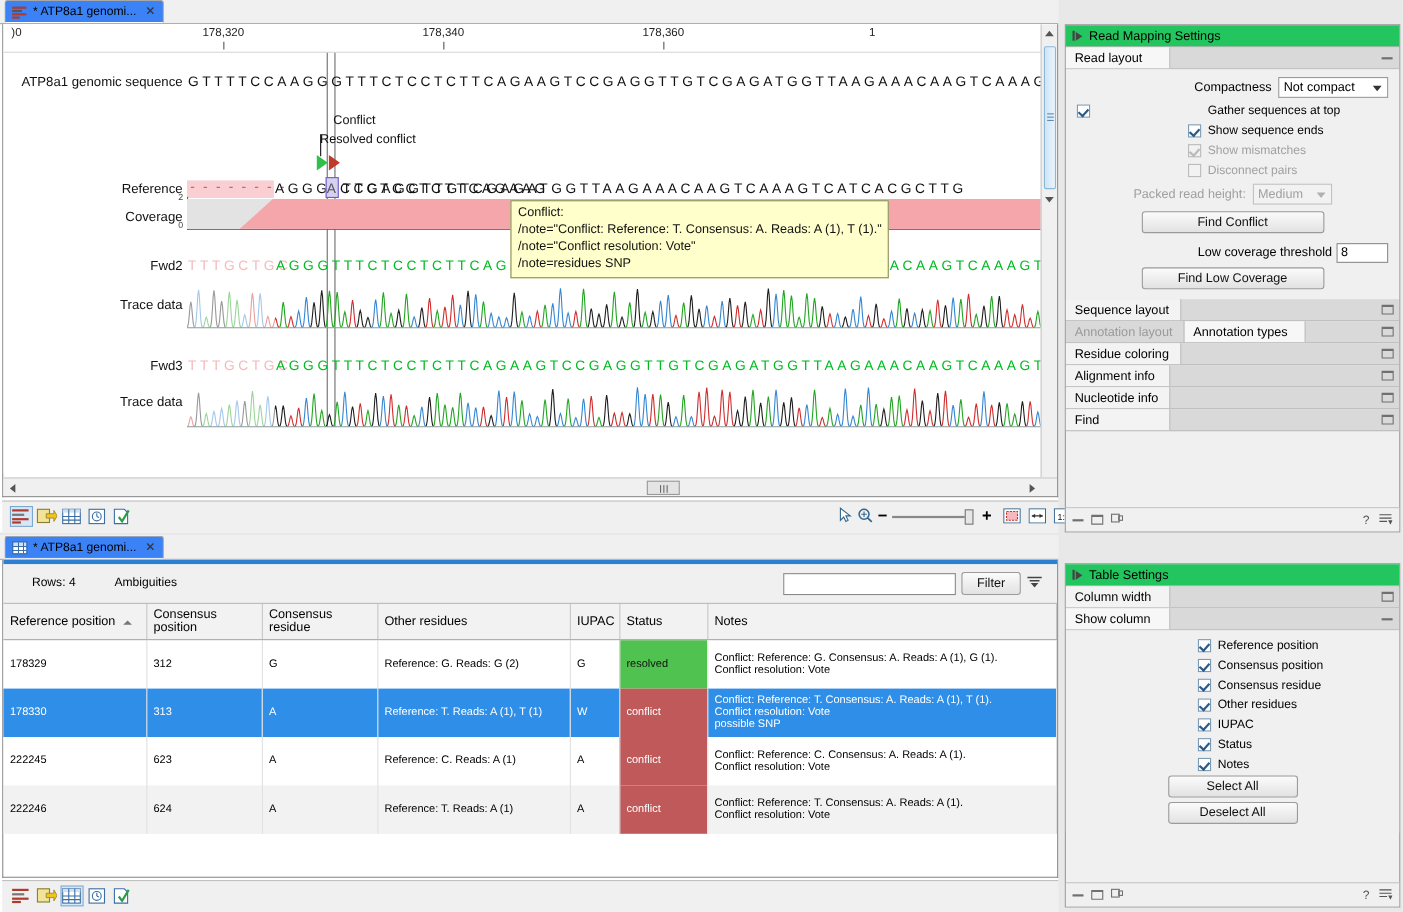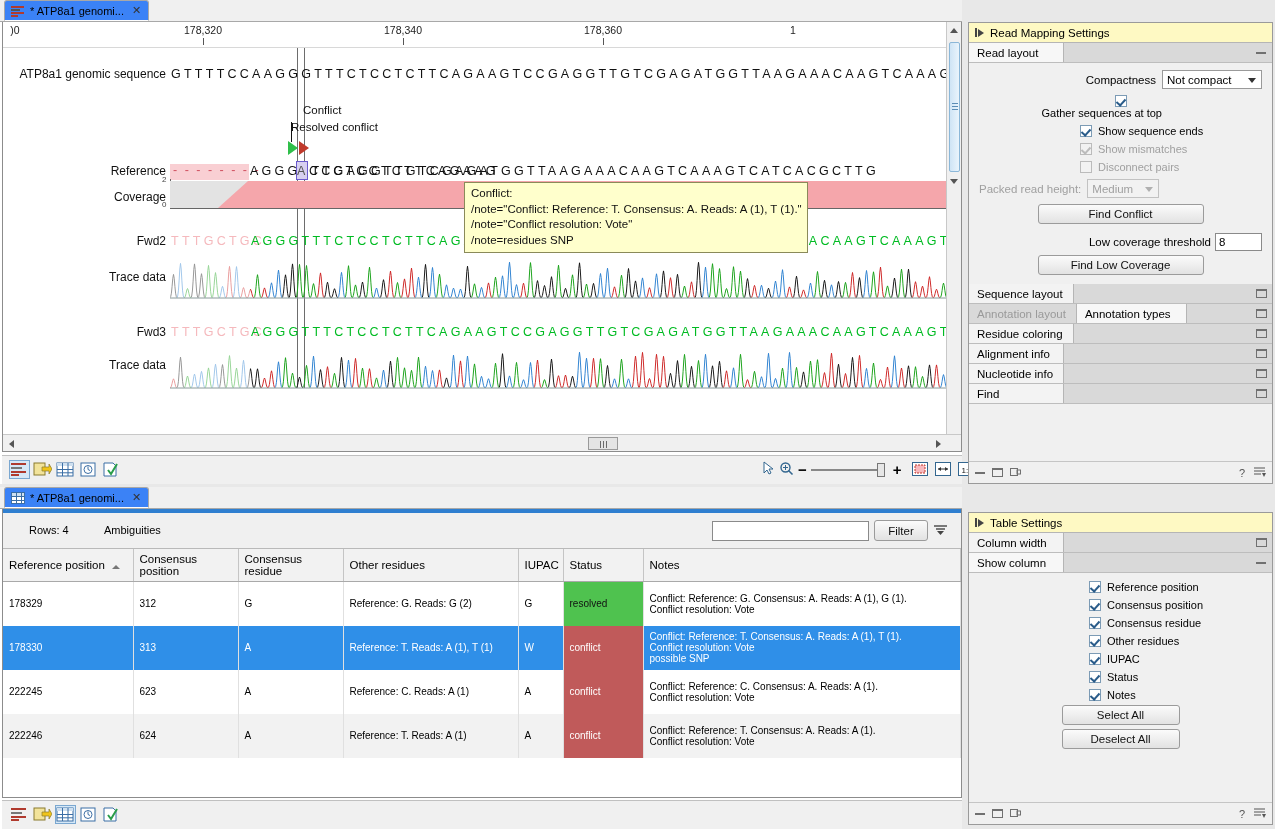--- a/index.html
+++ b/index.html
@@ -117,21 +117,21 @@
   .viewbar { position:absolute; height:28px; background:#f0f0f0; border-top:1px solid #c0c0c0; }
   .tbtn { width:19px; height:17px; display:inline-block; vertical-align:middle; margin-right:4px; cursor:pointer;}
   .tbtn.sel { outline:1px solid #7aa7d0; background:#d6e8f7; }
 
   .zoomrow { position:absolute; display:flex; align-items:center; gap:4px;}
   .zslider { width:72px; height:2px; background:#888; position:relative;}
   .zhandle { position:absolute; top:-6px; width:8px; height:14px; background:#e6e6e6; border:1px solid #777;}
 
   
   .rpanel { position:absolute; background:#f0f0f0; border:1px solid #9a9a9a; }
-  .rp-head { height:20px; background:#fef9c3; border-bottom:1px solid #b5b5b5; display:flex; align-items:center; gap:6px; padding-left:6px; font-size:11.5px;}
+  .rp-head { height:20px; background:#22c55e; border-bottom:1px solid #b5b5b5; display:flex; align-items:center; gap:6px; padding-left:6px; font-size:11.5px;}
   .tri { width:0;height:0; border-top:4px solid transparent; border-bottom:4px solid transparent; border-left:6px solid #444;}
   .bar { width:2px;height:9px;background:#444; display:inline-block; margin-right:1px;}
 
   .section { height:20px; display:flex; align-items:center; background:#d9d9d9; border-bottom:1px solid #bdbdbd; }
   .section .stab {
     height:19px; min-width:95px; padding:0 10px 0 8px; background:#f3f3f3;
     border-right:1px solid #b5b5b5; display:flex; align-items:center;
     font-size:11.5px; cursor:pointer;
   }
   .section .stab.dim { color:#9a9a9a; background:#d9d9d9; }
@@ -420,41 +420,41 @@
 
     <div class="sbody" style="padding:7px 10px 9px 10px;">
       <div class="frow" style="justify-content:flex-end;">
         <span class="flabel">Compactness</span>
         <span class="fakeselect" style="width:100px; margin-left:6px;">
           <span>Not compact</span>
           <span class="car"></span>
         </span>
       </div>
 
-      <div class="frow" style="justify-content:flex-start;flex-direction:column;">
+      <div class="frow" style="justify-content:space-between;">
         <span class="cbx on"></span>
         <span style="margin-left:6px; width:164px; text-align:left;">Gather sequences at top</span>
       </div>
 
       <div class="frow" style="justify-content:flex-end;">
         <span class="cbx on"></span>
         <span style="margin-left:6px; width:164px; text-align:left;">Show sequence ends</span>
       </div>
 
       <div class="frow" style="justify-content:flex-end;">
         <span class="cbx on dis"></span>
         <span class="lbl-dis" style="margin-left:6px; width:164px; text-align:left;">Show mismatches</span>
       </div>
 
       <div class="frow" style="justify-content:flex-end;">
         <span class="cbx dis"></span>
         <span class="lbl-dis" style="margin-left:6px; width:164px; text-align:left;">Disconnect pairs</span>
       </div>
 
-      <div class="frow" style="justify-content:flex-start;">
+      <div class="frow" style="justify-content:center;">
         <span class="flabel lbl-dis">Packed read height:</span>
         <span class="fakeselect dis" style="width:72px; margin-left:6px;">
           <span>Medium</span>
           <span class="car"></span>
         </span>
       </div>
 
       <div style="display:flex; justify-content:center; margin:6px 0 9px 0;">
         <button class="btn" style="width:166px;">Find Conflict</button>
       </div>

